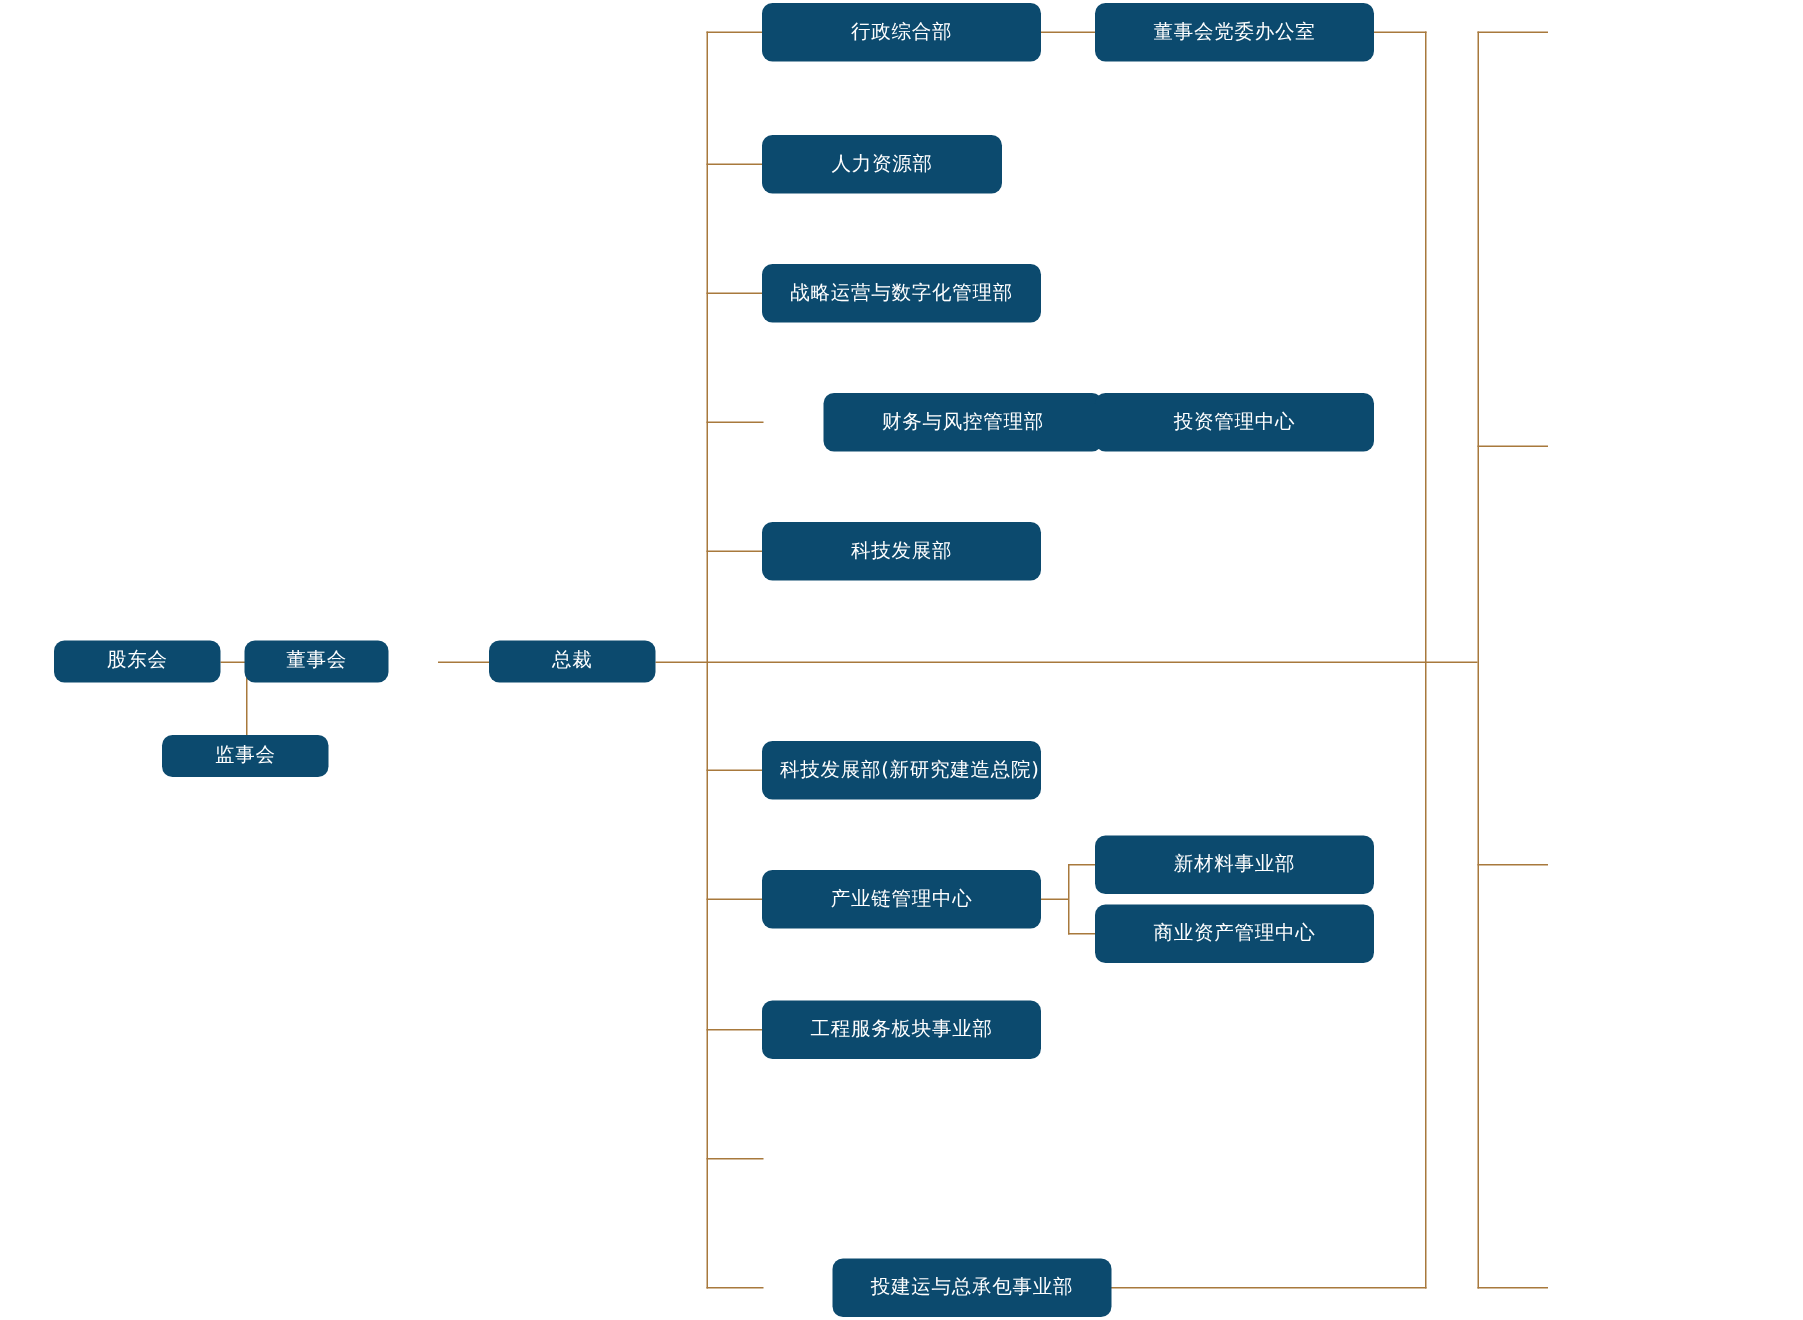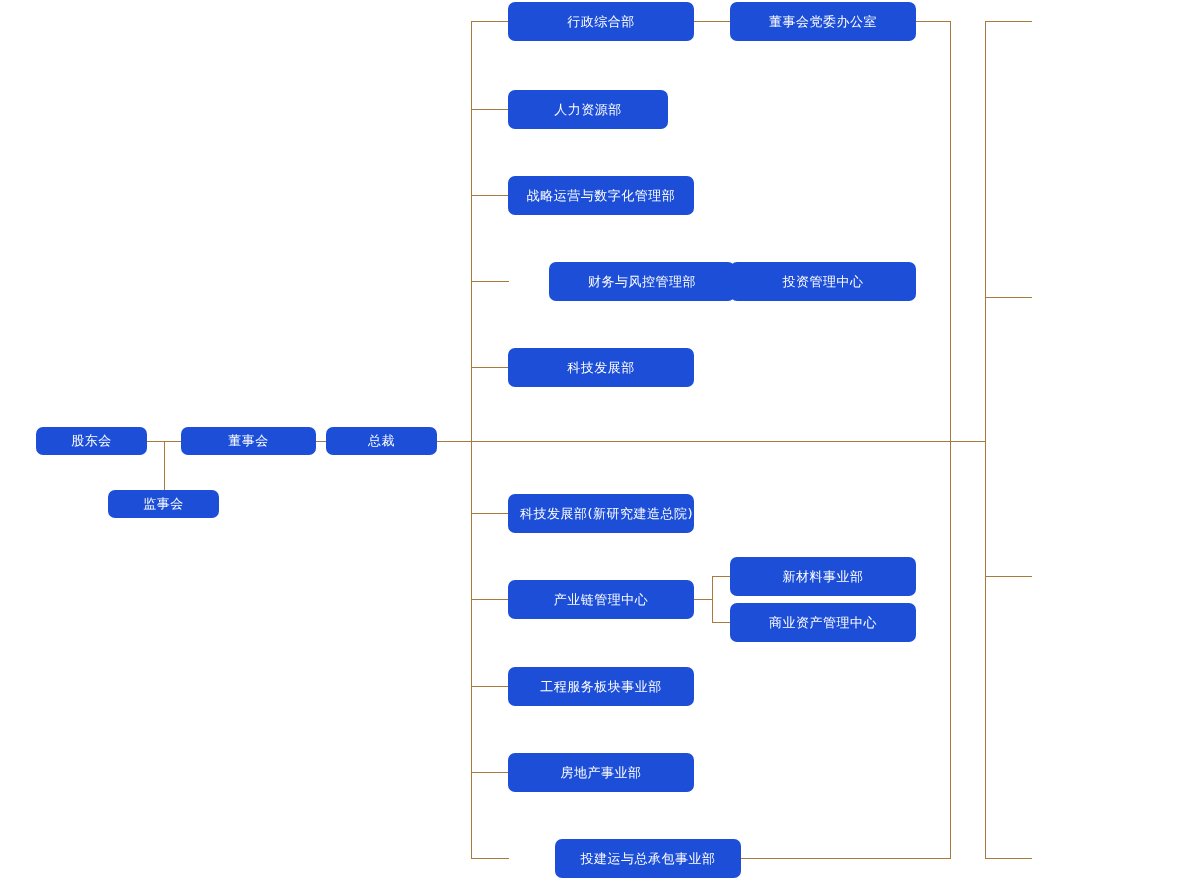--- a/index.html
+++ b/index.html
@@ -13,21 +13,21 @@
   #org-chart {
     position: relative;
     width: 1202px;
     height: 880px;
     background: #ffffff;
     overflow: hidden;
   }
   .node {
     position: absolute;
     box-sizing: border-box;
-    background: #1d4ed8;
+    background: #0c4a6e;
     border-radius: 7px;
     color: #ffffff;
     font-size: 13px;
     font-weight: 400;
     display: flex;
     align-items: center;
     justify-content: center;
     text-align: center;
     line-height: 1.2;
     letter-spacing: 0.5px;
@@ -79,21 +79,21 @@
   <div class="connector h" style="left:694px; top:858px; width:257px;"></div>
 
   <div class="connector v" style="left:985px; top:21px; height:838px;"></div>
   <div class="connector h" style="left:985px; top:21px; width:47px;"></div>
   <div class="connector h" style="left:985px; top:297px; width:47px;"></div>
   <div class="connector h" style="left:985px; top:576px; width:47px;"></div>
   <div class="connector h" style="left:985px; top:858px; width:47px;"></div>
 
   <div class="node" style="left:36px; top:427px; width:111px; height:28px;">股东会</div>
 
-  <div class="node" style="left:181px; top:427px; width:135px; height:28px;">董事会</div>
+  <div class="node" style="left:163px; top:427px; width:96px; height:28px;">董事会</div>
 
   <div class="node" style="left:326px; top:427px; width:111px; height:28px;">总裁</div>
 
   <div class="node" style="left:108px; top:490px; width:111px; height:28px;">监事会</div>
 
   <div class="node" style="left:508px; top:2px; width:186px; height:39px;">行政综合部</div>
 
   <div class="node" style="left:508px; top:90px; width:160px; height:39px;">人力资源部</div>
 
   <div class="node" style="left:508px; top:176px; width:186px; height:39px;">战略运营与数字化管理部</div>
@@ -101,21 +101,20 @@
   <div class="node" style="left:508px; top:262px; width:186px; height:39px;margin-left:41px;">财务与风控管理部</div>
 
   <div class="node" style="left:508px; top:348px; width:186px; height:39px;">科技发展部</div>
 
   <div class="node" style="left:508px; top:494px; width:186px; height:39px;padding-left:11px;">科技发展部(新研究建造总院)</div>
 
   <div class="node" style="left:508px; top:580px; width:186px; height:39px;">产业链管理中心</div>
 
   <div class="node" style="left:508px; top:667px; width:186px; height:39px;">工程服务板块事业部</div>
 
-  <div class="node" style="left:508px; top:753px; width:186px; height:39px;">房地产事业部</div>
 
   <div class="node" style="left:508px; top:839px; width:186px; height:39px;margin-left:47px;">投建运与总承包事业部</div>
 
   <div class="node" style="left:730px; top:2px; width:186px; height:39px;">董事会党委办公室</div>
 
   <div class="node" style="left:730px; top:262px; width:186px; height:39px;">投资管理中心</div>
 
   <div class="node" style="left:730px; top:557px; width:186px; height:39px;">新材料事业部</div>
 
   <div class="node" style="left:730px; top:603px; width:186px; height:39px;">商业资产管理中心</div>

